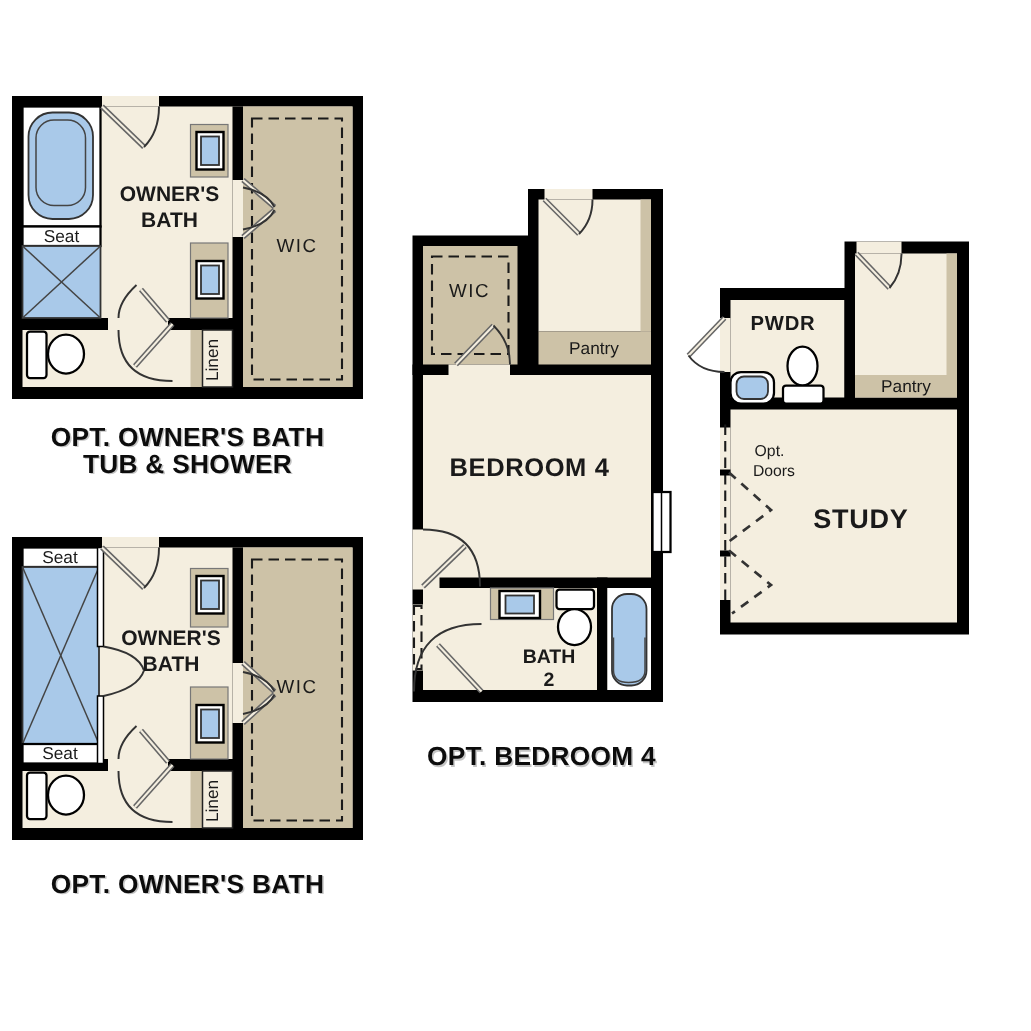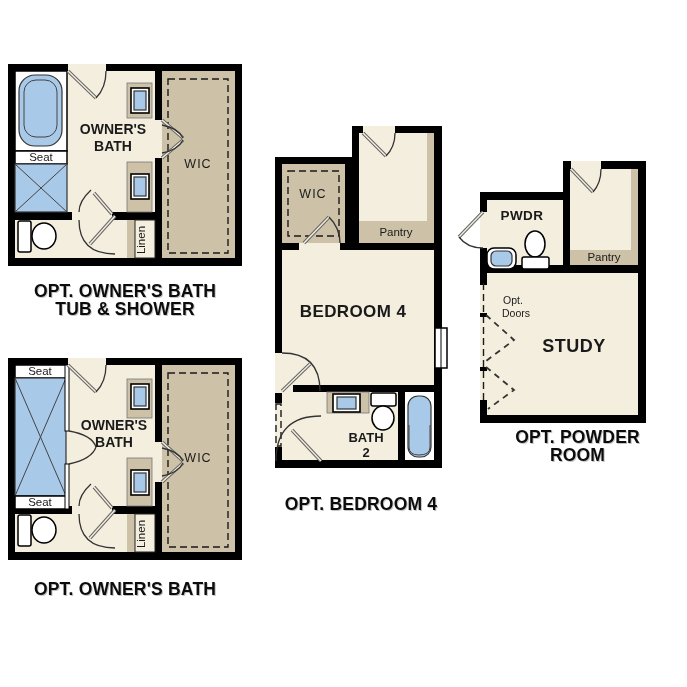--- a/index.html
+++ b/index.html
@@ -329,17 +329,14 @@
     </g>
     <g>
       <text class="t-pwdr" x="74" y="65" text-anchor="middle">PWDR</text>
       <text class="t-sm" x="156" y="106" text-anchor="middle">Pantry</text>
       <text class="t-study" x="126" y="197" text-anchor="middle">STUDY</text>
       <text class="t-tiny" x="65" y="149" text-anchor="middle">Opt.</text>
       <text class="t-tiny" x="68" y="162" text-anchor="middle">Doors</text>
     </g>
   </svg>
   </div>
-  <div class="cap" style="left:490px;top:428px;width:175px;">
-    <div>OPT. POWDER ROOM</div>
-  </div>
 
 </div>
 
 </body></html>

